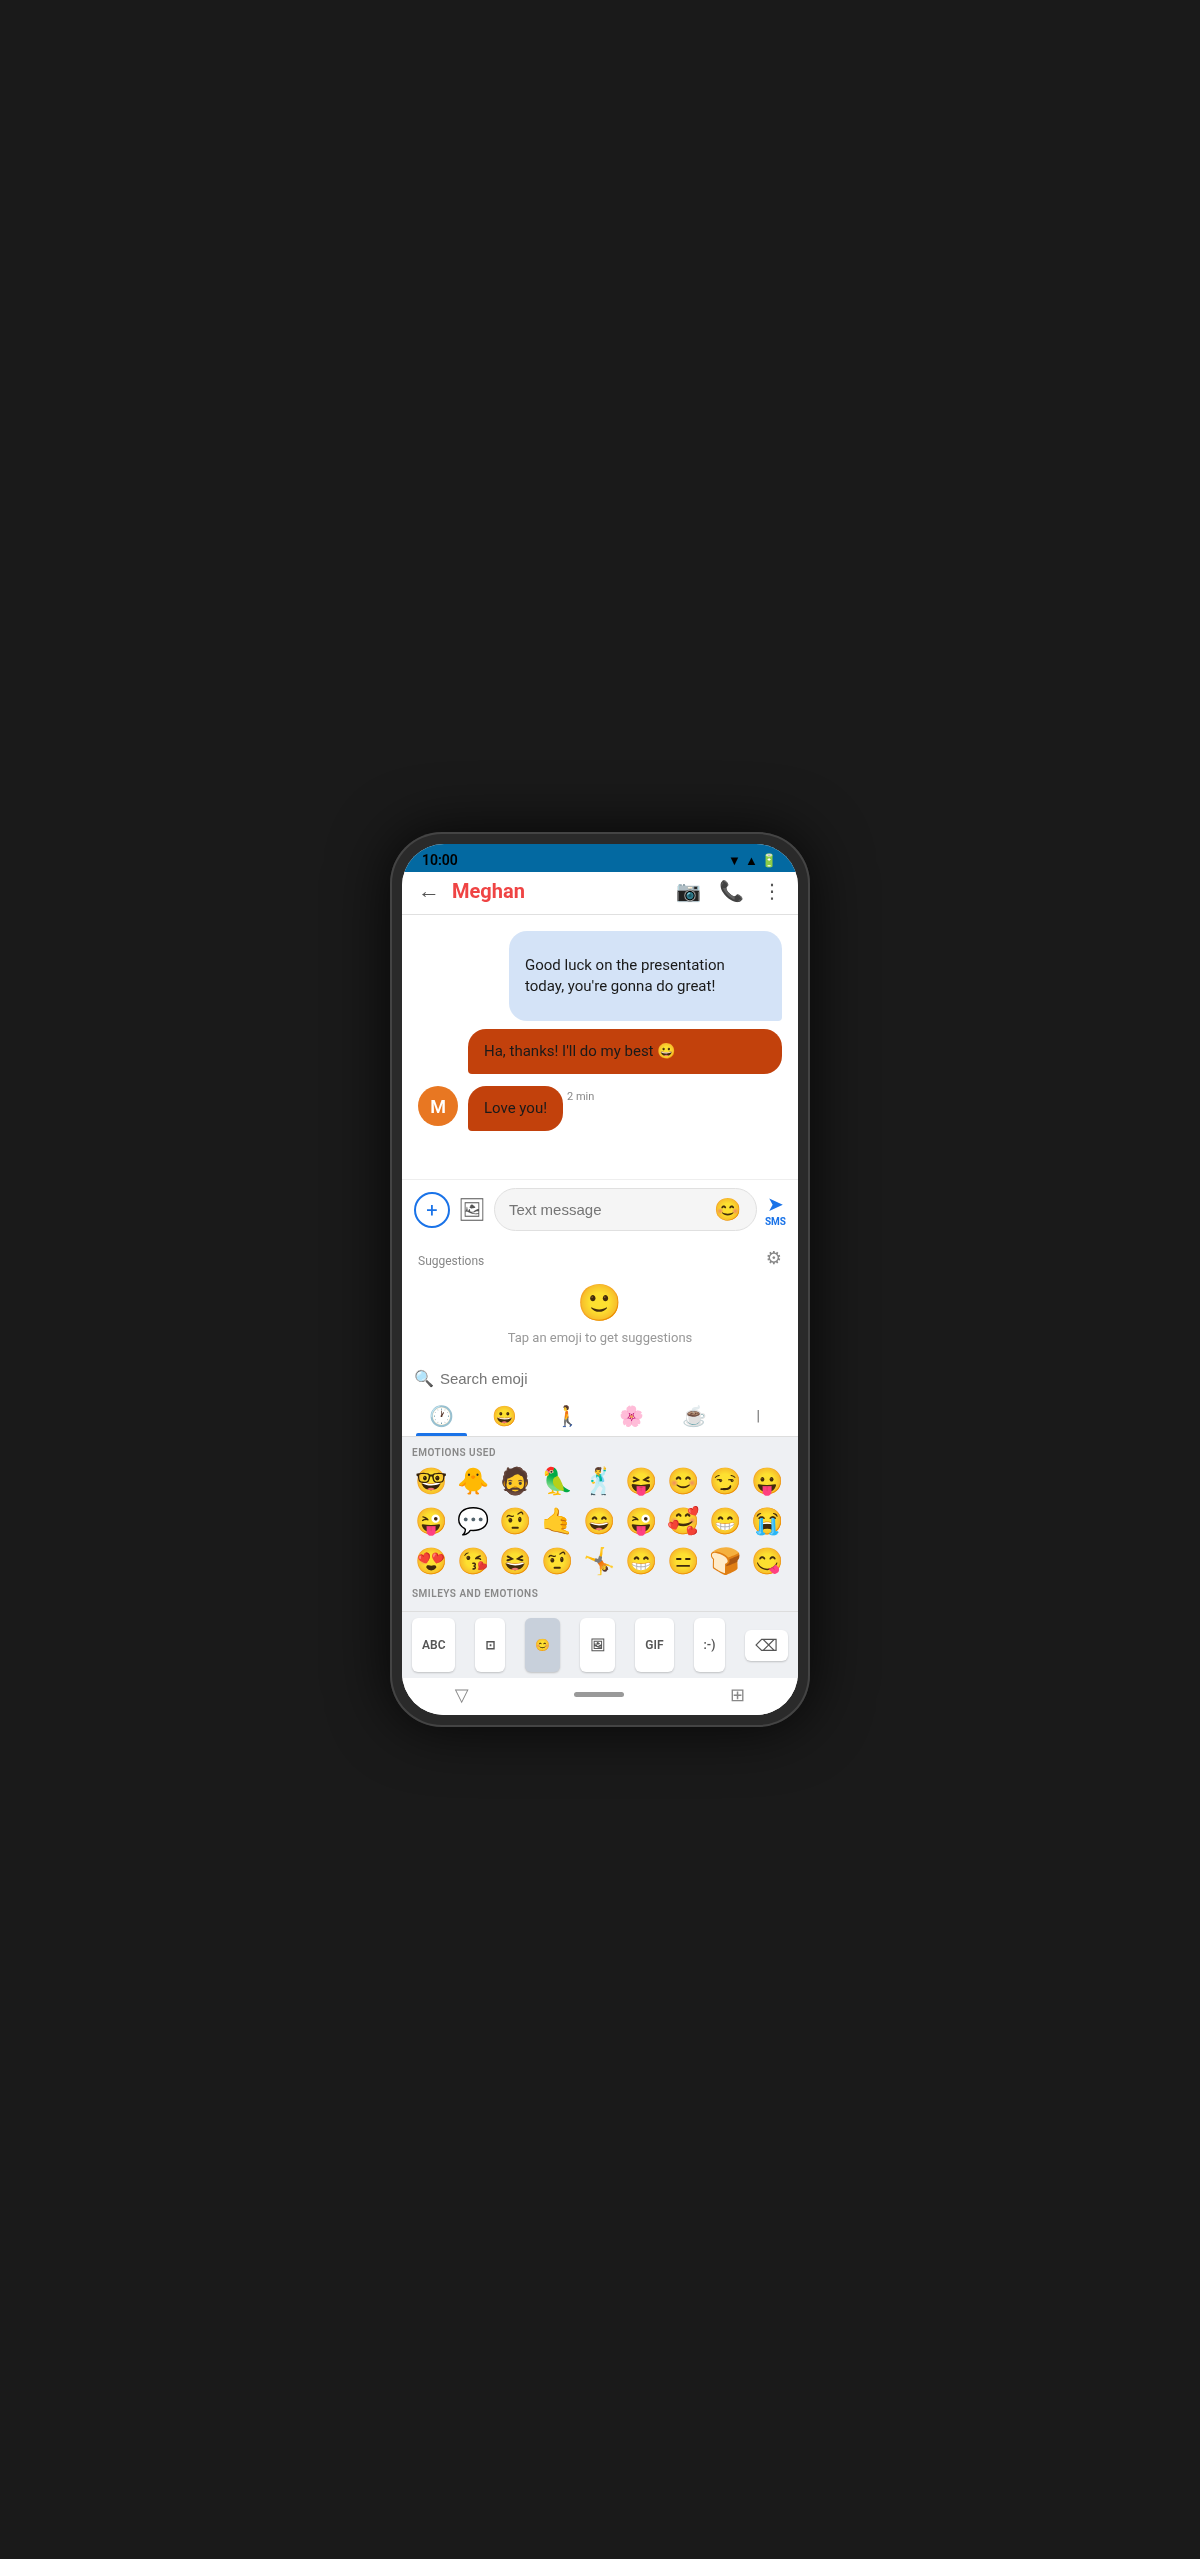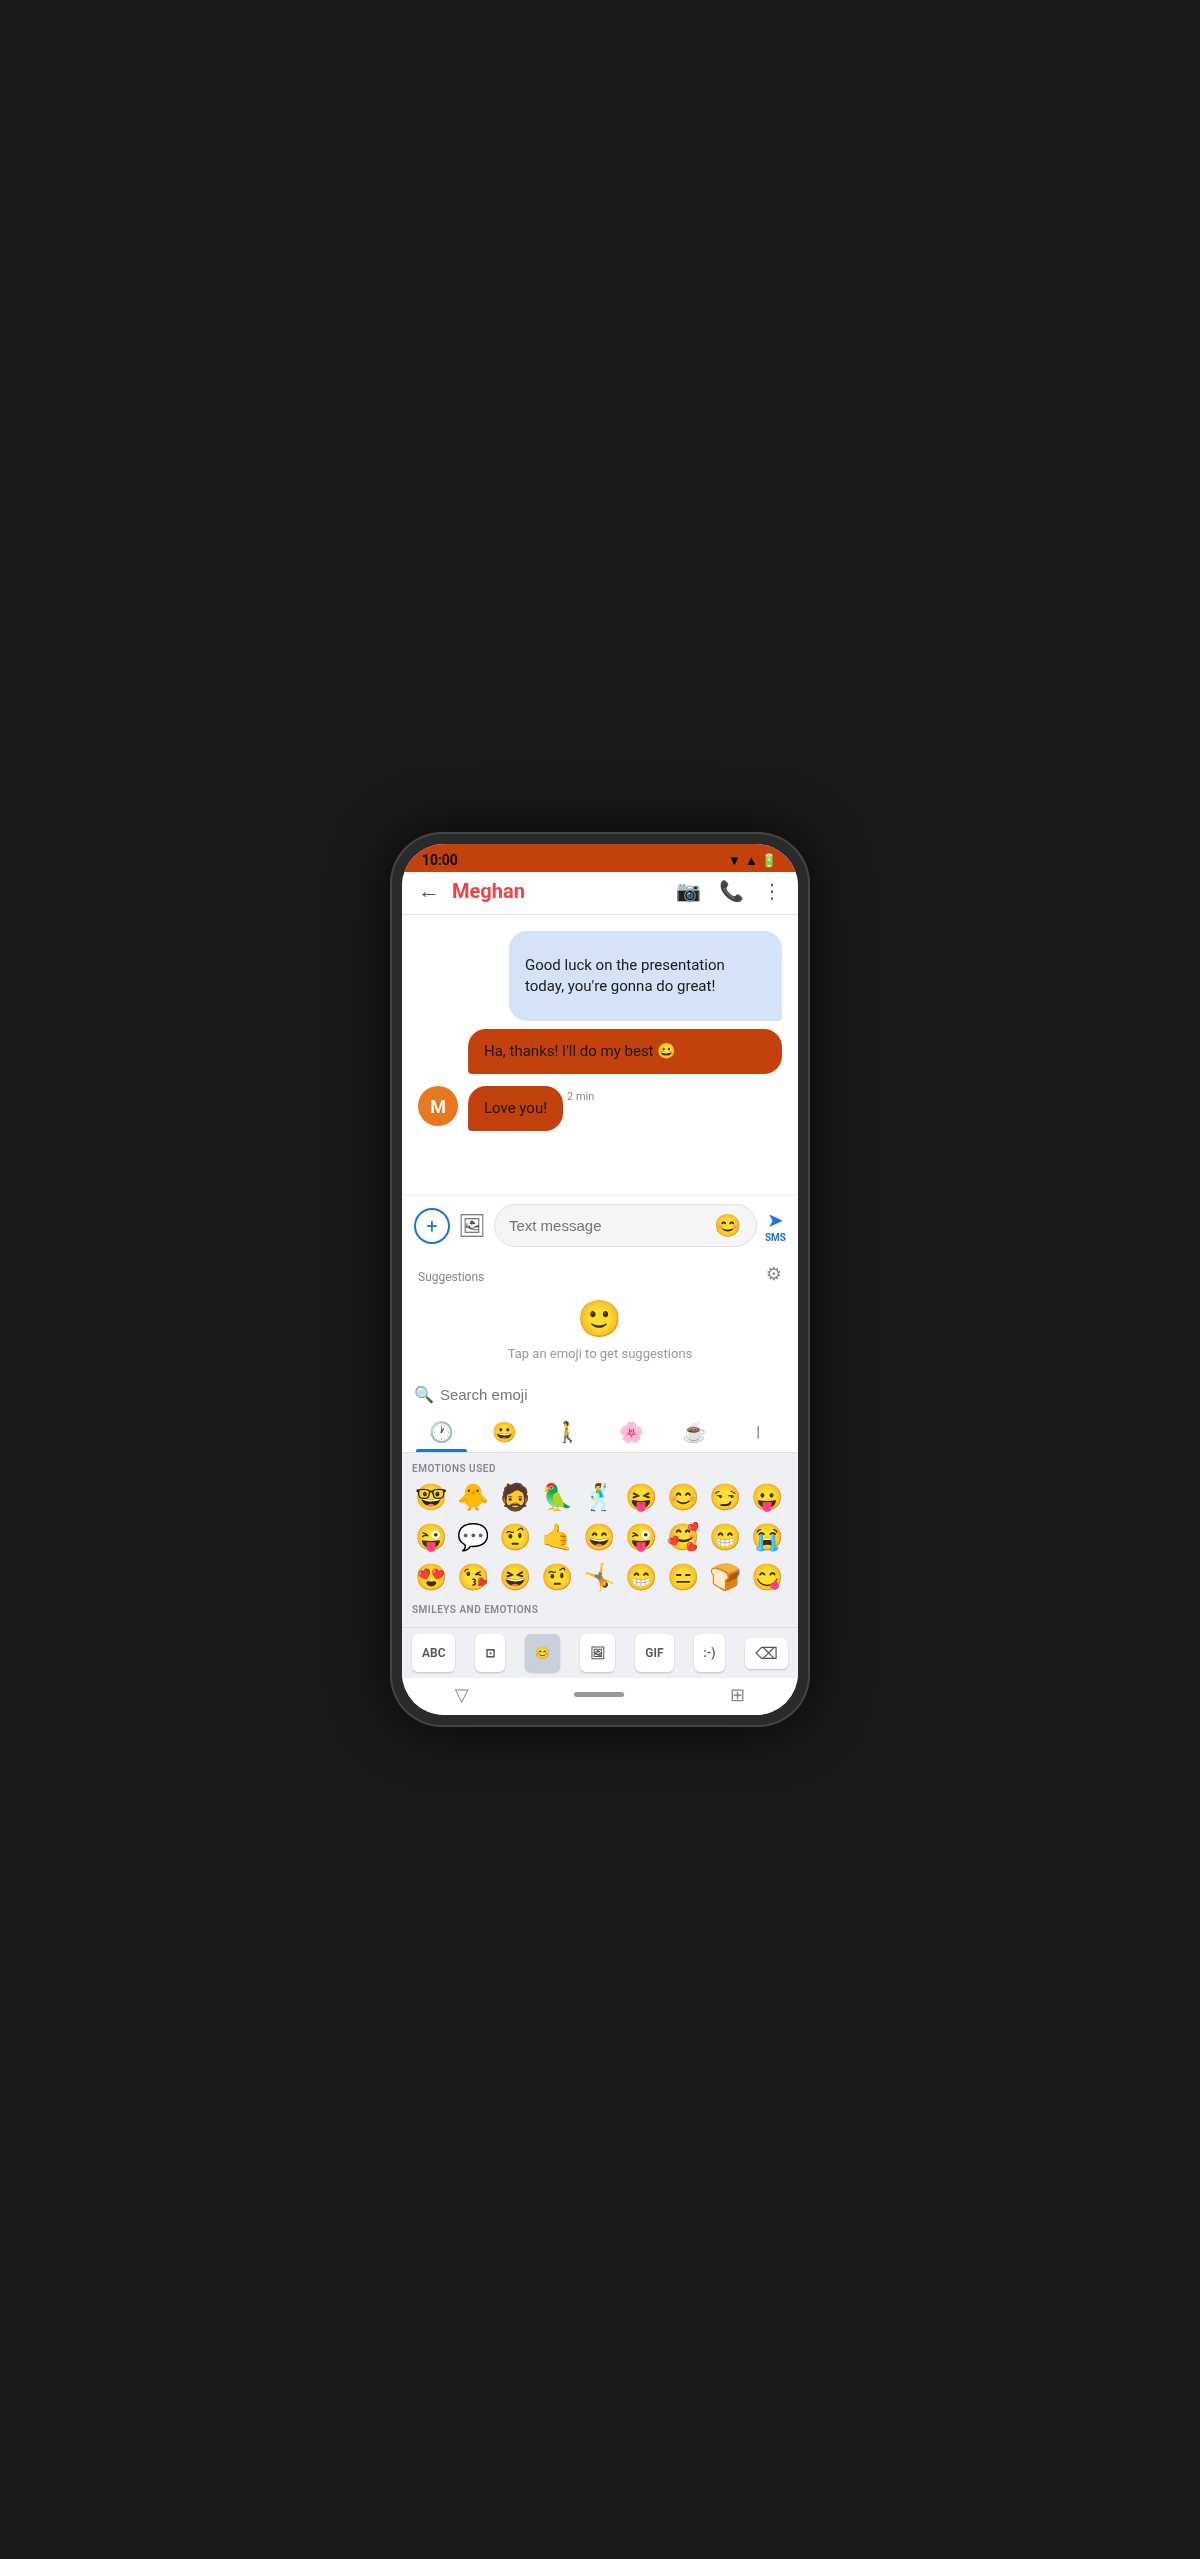--- a/index.html
+++ b/index.html
@@ -27,21 +27,21 @@
       height: 100%;
       background: #fff;
       border-radius: 42px;
       overflow: hidden;
       display: flex;
       flex-direction: column;
     }
 
     
     .status-bar {
-      background: #c2410c;
+      background: #0369a1;
       padding: 8px 20px 4px;
       display: flex;
       justify-content: space-between;
       align-items: center;
       flex-shrink: 0;
     }
     .status-time {
       font-size: 14px;
       font-weight: 600;
       color: #000;
@@ -347,21 +347,21 @@
     
     .keyboard-bottom-bar {
       background: #eef0f3;
       padding: 6px 10px;
       display: flex;
       align-items: center;
       justify-content: space-between;
       border-top: 1px solid #ddd;
     }
     .kb-btn {
-      padding: 12px 10px;
+      padding: 20px 10px;
       font-size: 12px;
       font-weight: 600;
       color: #555;
       background: #fff;
       border-radius: 6px;
       cursor: pointer;
       display: flex;
       align-items: center;
       justify-content: center;
       box-shadow: 0 1px 2px rgba(0,0,0,0.2);

